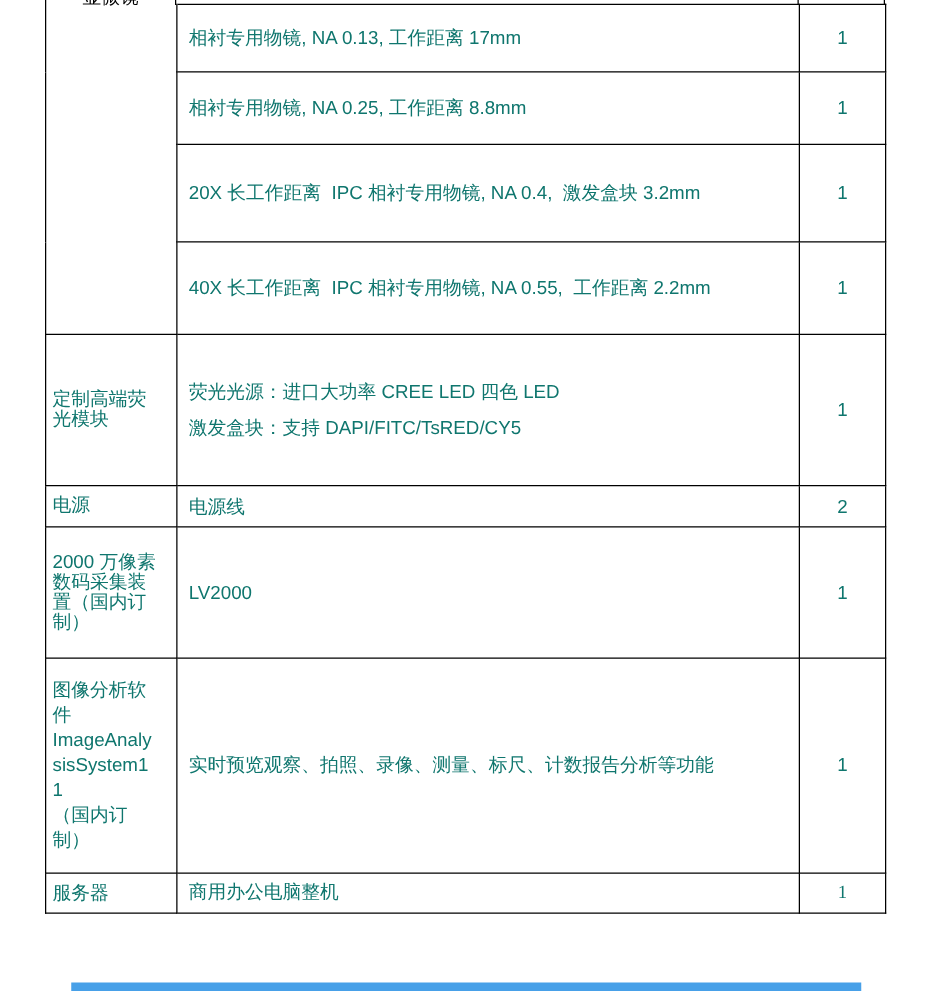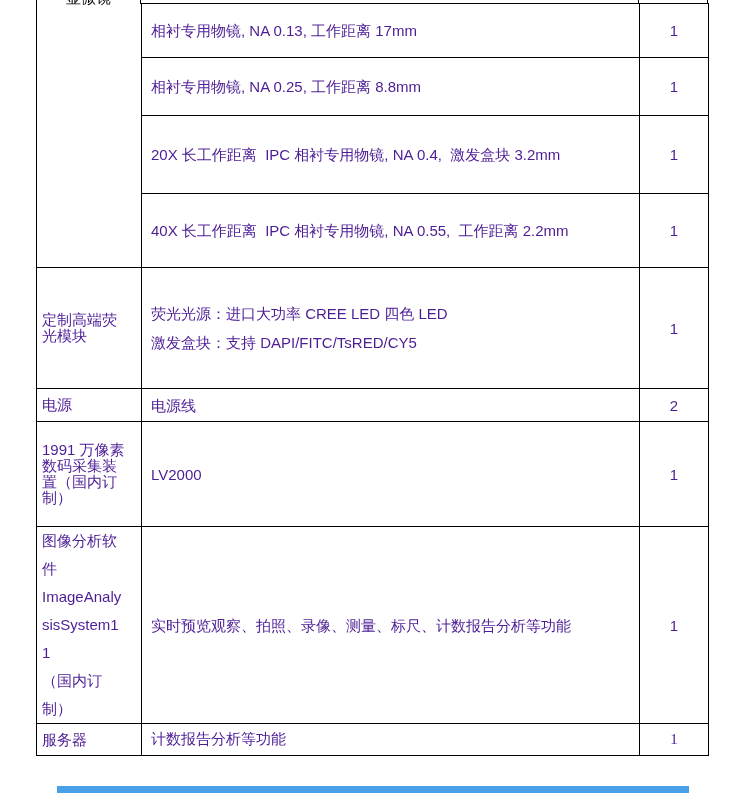--- a/index.html
+++ b/index.html
@@ -17,24 +17,24 @@
     width:672px;
     border-collapse:collapse;
     table-layout:fixed;
   }
   td{
     border:1px solid #000000;
     padding:0;
     vertical-align:middle;
     white-space:pre-wrap;
     font-size:15px;
-    color:#4c1d95;
+    color:#0f766e;
   }
   td.item{padding:0 8px 0 5px;line-height:16px;}
-  td.item.tight{line-height:28px;}
+  td.item.tight{line-height:20px;}
   td.desc{padding-left:9px;padding-right:6px;line-height:29px;}
   td.qty{text-align:center;padding:0;}
   td.no-top{border-top:none;}
   .partial-label{
     position:absolute;left:36px;top:-12px;width:105px;
     text-align:center;line-height:20px;height:20px;
     color:#000000;
   }
   .stub{position:absolute;top:0;width:1px;height:4px;background:#000000;}
   .bottom-bar{position:absolute;left:57px;top:786px;width:632px;height:7px;}
@@ -81,41 +81,41 @@
           <td class="desc">荧光光源：进口大功率 CREE LED 四色 LED
 激发盒块：支持 DAPI/FITC/TsRED/CY5</td>
           <td class="qty">1</td>
         </tr>
         <tr style="height: 33px; margin-top: 32px;">
           <td class="item">电源</td>
           <td class="desc">电源线</td>
           <td class="qty">2</td>
         </tr>
         <tr style="height: 105px;">
-          <td class="item">1991 万像素
+          <td class="item">2000 万像素
 数码采集装
 置（国内订
 制）</td>
           <td class="desc">LV2000</td>
           <td class="qty">1</td>
         </tr>
         <tr style="height: 172px;">
           <td class="item tight">图像分析软
 件
 ImageAnaly
 sisSystem1
 1
 （国内订
 制）</td>
           <td class="desc">实时预览观察、拍照、录像、测量、标尺、计数报告分析等功能</td>
           <td class="qty">1</td>
         </tr>
         <tr style="height: 32px; font-family: Liberation Serif, serif;">
           <td class="item">服务器</td>
-          <td class="desc">计数报告分析等功能</td>
+          <td class="desc">商用办公电脑整机</td>
           <td class="qty">1</td>
         </tr>
       </tbody>
   </table>
 
   <div class="bottom-bar" style="background: rgb(71, 160, 232);"></div>
 
 </div>
 
 </body></html>

